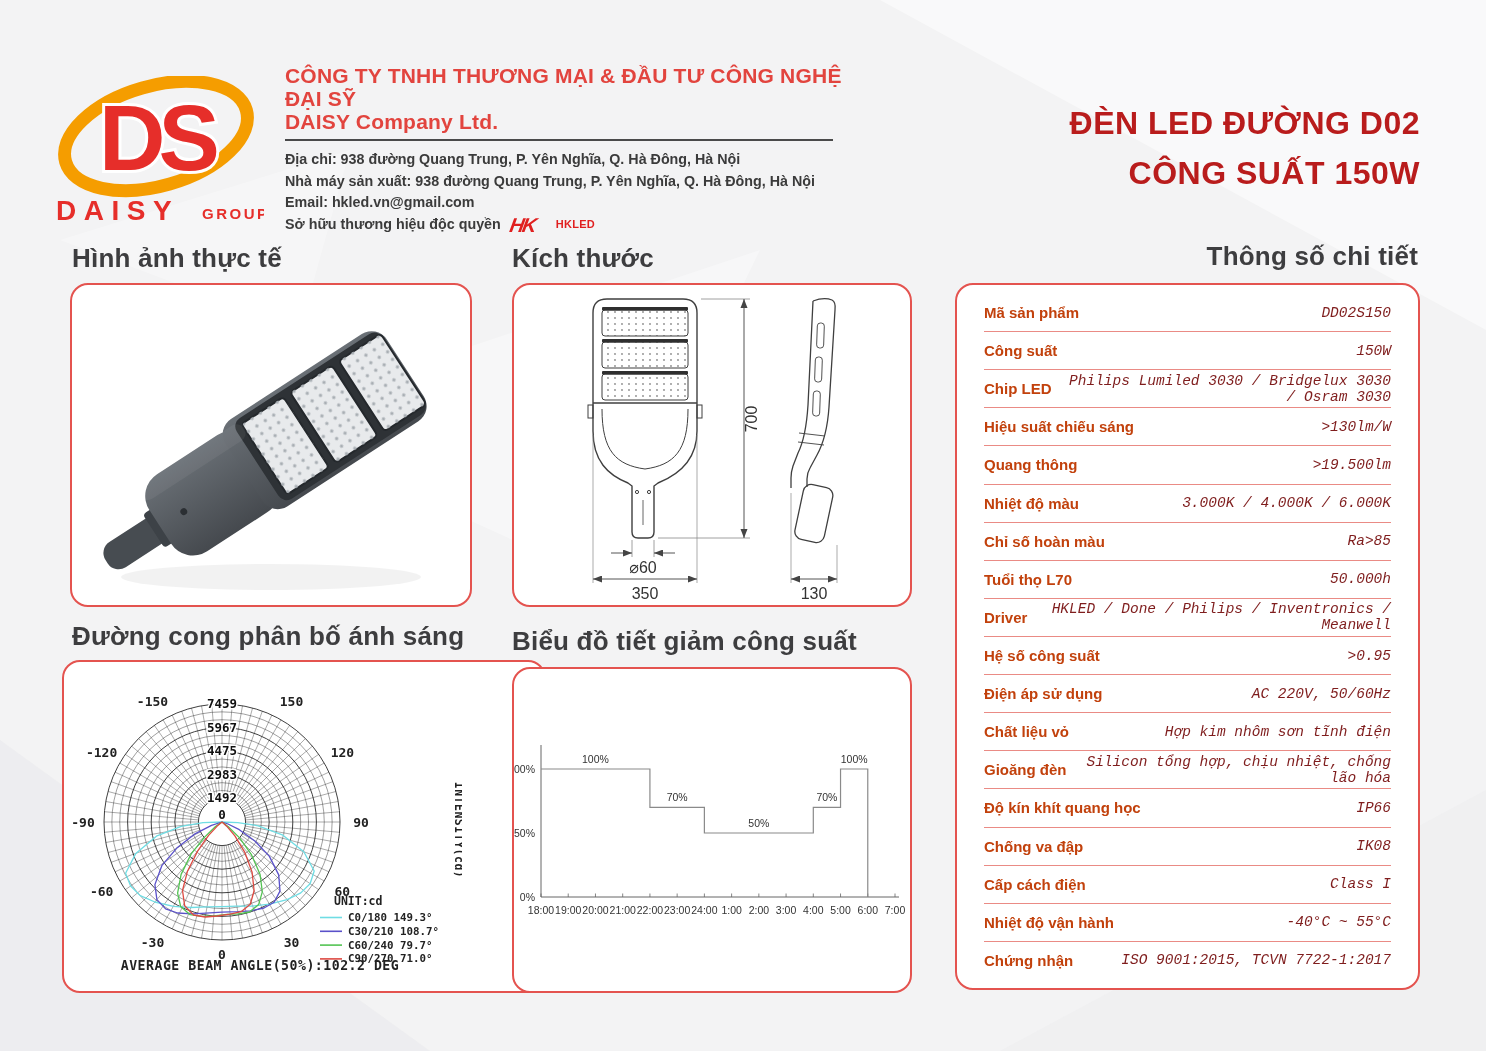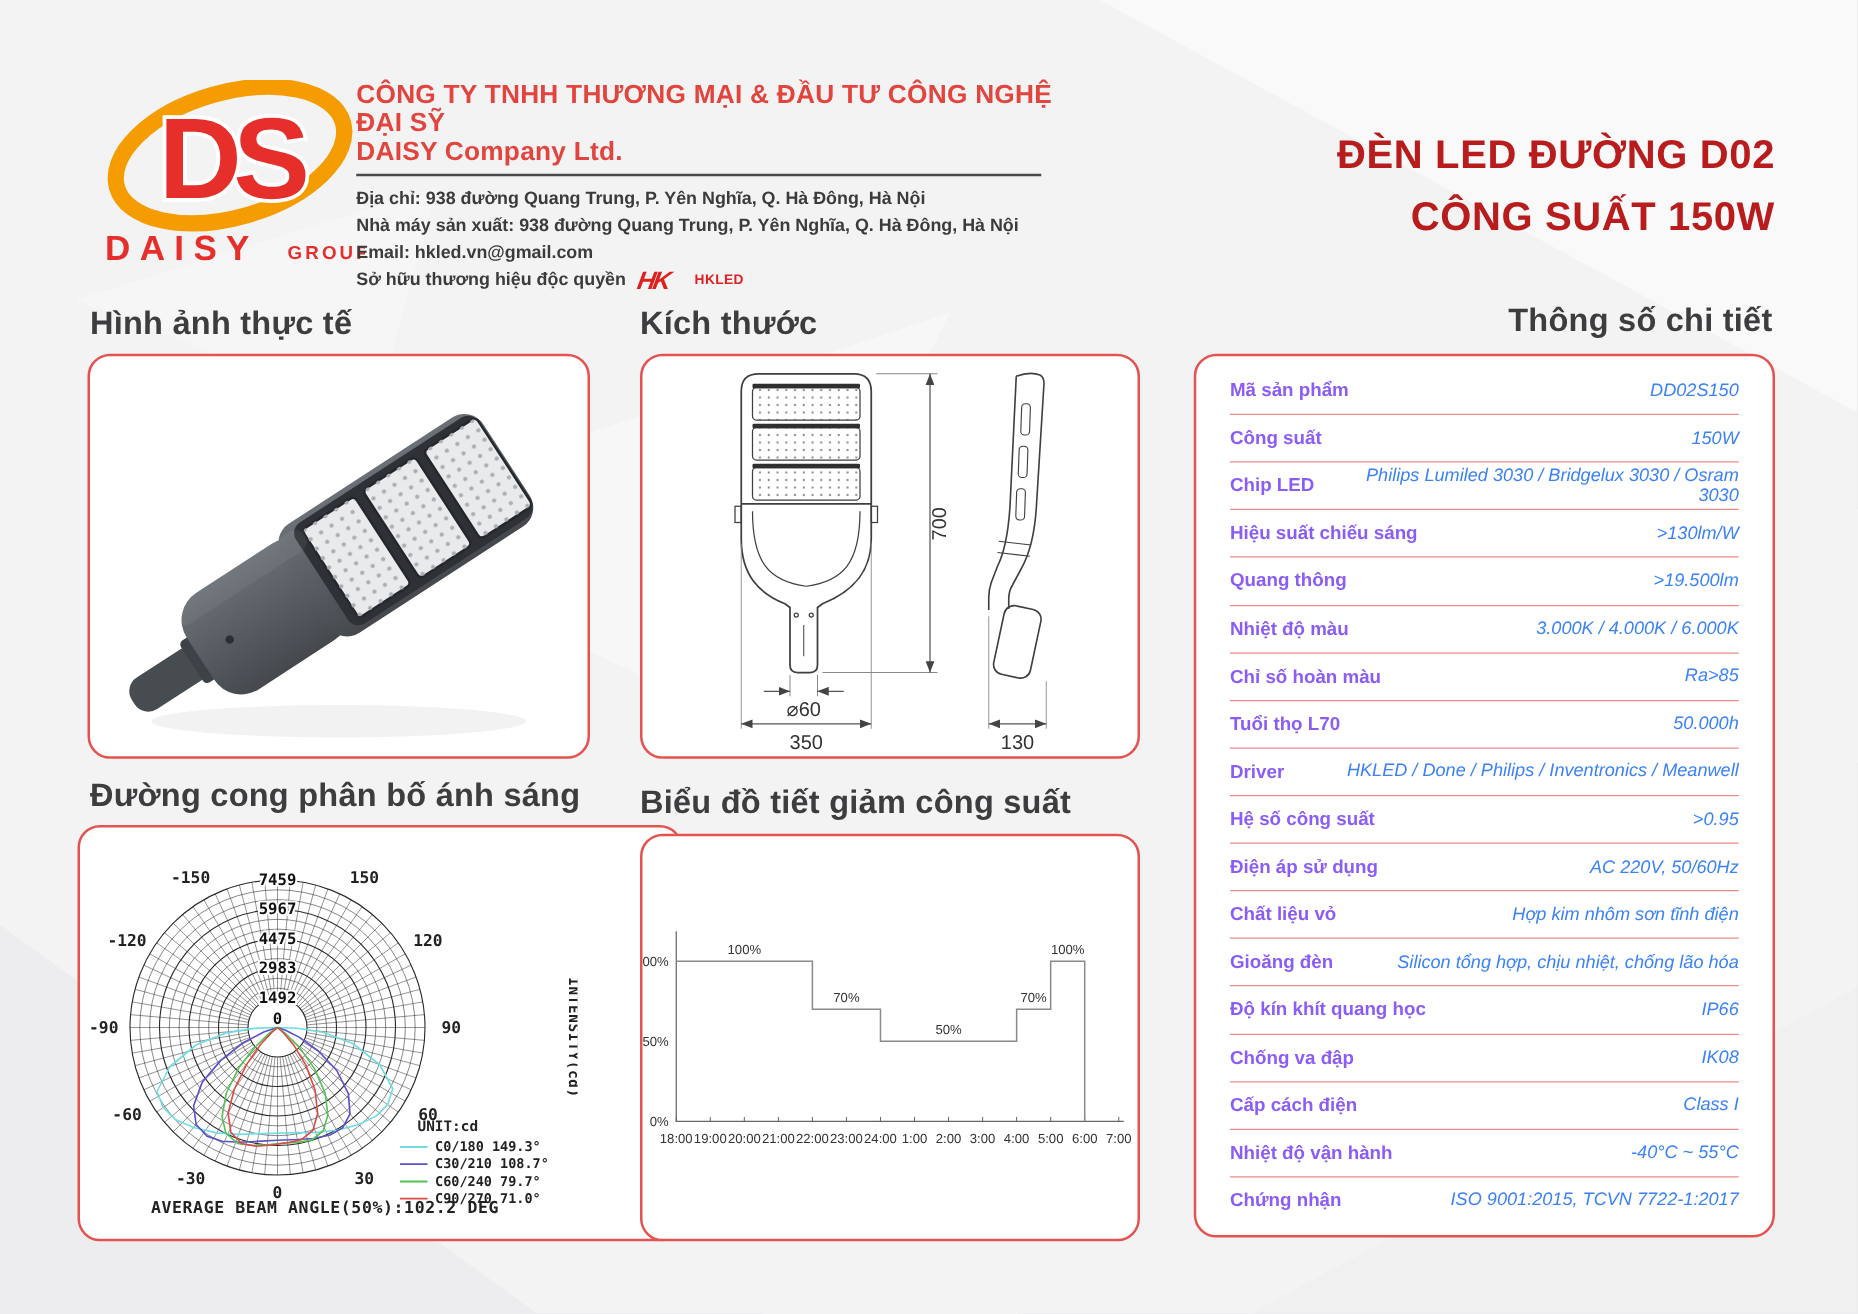--- a/index.html
+++ b/index.html
@@ -1,21 +1,21 @@
 <!DOCTYPE html>
 <html><head>
 <meta charset="utf-8">
 <style>
   html,body{margin:0;padding:0;background:#e8e8ea;}
   .page{position:relative;width:1486px;height:1051px;background:#f3f3f4;overflow:hidden;
         font-family:"Liberation Sans","DejaVu Sans",sans-serif;}
   .bg-deco{position:absolute;left:0;top:0;pointer-events:none;}
 
   
-  .logo{position:absolute;left:50px;top:64px;margin-left:28px;}
+  .logo{position:absolute;left:50px;top:76px;}
   .company{position:absolute;left:285px;top:64px;width:570px;}
   .co1,.co2{color:#e2443e;font-weight:700;font-size:21px;letter-spacing:.2px;line-height:23px;}
   .hrule{height:2px;background:#4a4a4a;width:548px;margin:6px 0 8px;}
   .addr{font-size:14.3px;font-weight:700;color:#3b3b3b;line-height:21.5px;white-space:nowrap;}
   .tm-row{display:flex;align-items:center;gap:9px;}
   .hk-mark{color:#e01f1f;font-weight:900;font-style:italic;font-size:20px;letter-spacing:-2px;
            display:inline-block;transform:skewX(-10deg);line-height:1;}
   .hk-text{color:#e01f1f;font-weight:800;font-size:11px;letter-spacing:.3px;align-self:flex-end;margin-bottom:1px;margin-left:12px;}
 
   .prod-title{position:absolute;right:66px;top:98px;text-align:right;color:#b91c1c;
@@ -26,22 +26,22 @@
   .panel{position:absolute;background:#fff;border:2px solid #e4534f;border-radius:18px;box-sizing:border-box;}
   .panel-photo{left:70px;top:283px;width:402px;height:324px;}
   .panel-dims{left:512px;top:283px;width:400px;height:324px;}
   .panel-polar{left:62px;top:660px;width:484px;height:333px;}
   .panel-step{left:512px;top:667px;width:400px;height:326px;}
   .panel-specs{left:955px;top:283px;width:465px;height:707px;display:flex;flex-direction:column;padding:9px 0;}
 
   .spec-row{flex:1;display:flex;justify-content:space-between;align-items:center;
             margin:0 27px;border-bottom:1px solid #ea8b85;gap:14px;}
   .spec-row:last-child{border-bottom:none;}
-  .spec-label{font-size:15px;font-weight:700;color:#8b5cf6;white-space:nowrap;}
-  .spec-value{font-size:14.5px;font-style:italic;color:#3b82f6;text-align:right;}
+  .spec-label{font-size:15px;font-weight:700;color:#c2410c;white-space:nowrap;}
+  .spec-value{font-size:14.5px;font-style:italic;color:#7f1d1d;text-align:right;font-family:Liberation Mono, monospace;}
 
   .mono{font-family:"DejaVu Sans Mono","Liberation Mono",monospace;}
   svg text{user-select:none;}
   .dimtxt{font-family:"Liberation Sans","DejaVu Sans",sans-serif;font-size:16px;fill:#333;}
   .halo{paint-order:stroke;stroke:#ffffff;stroke-width:3px;}
 </style>
 </head>
 <body>
 
 <div class="page">

